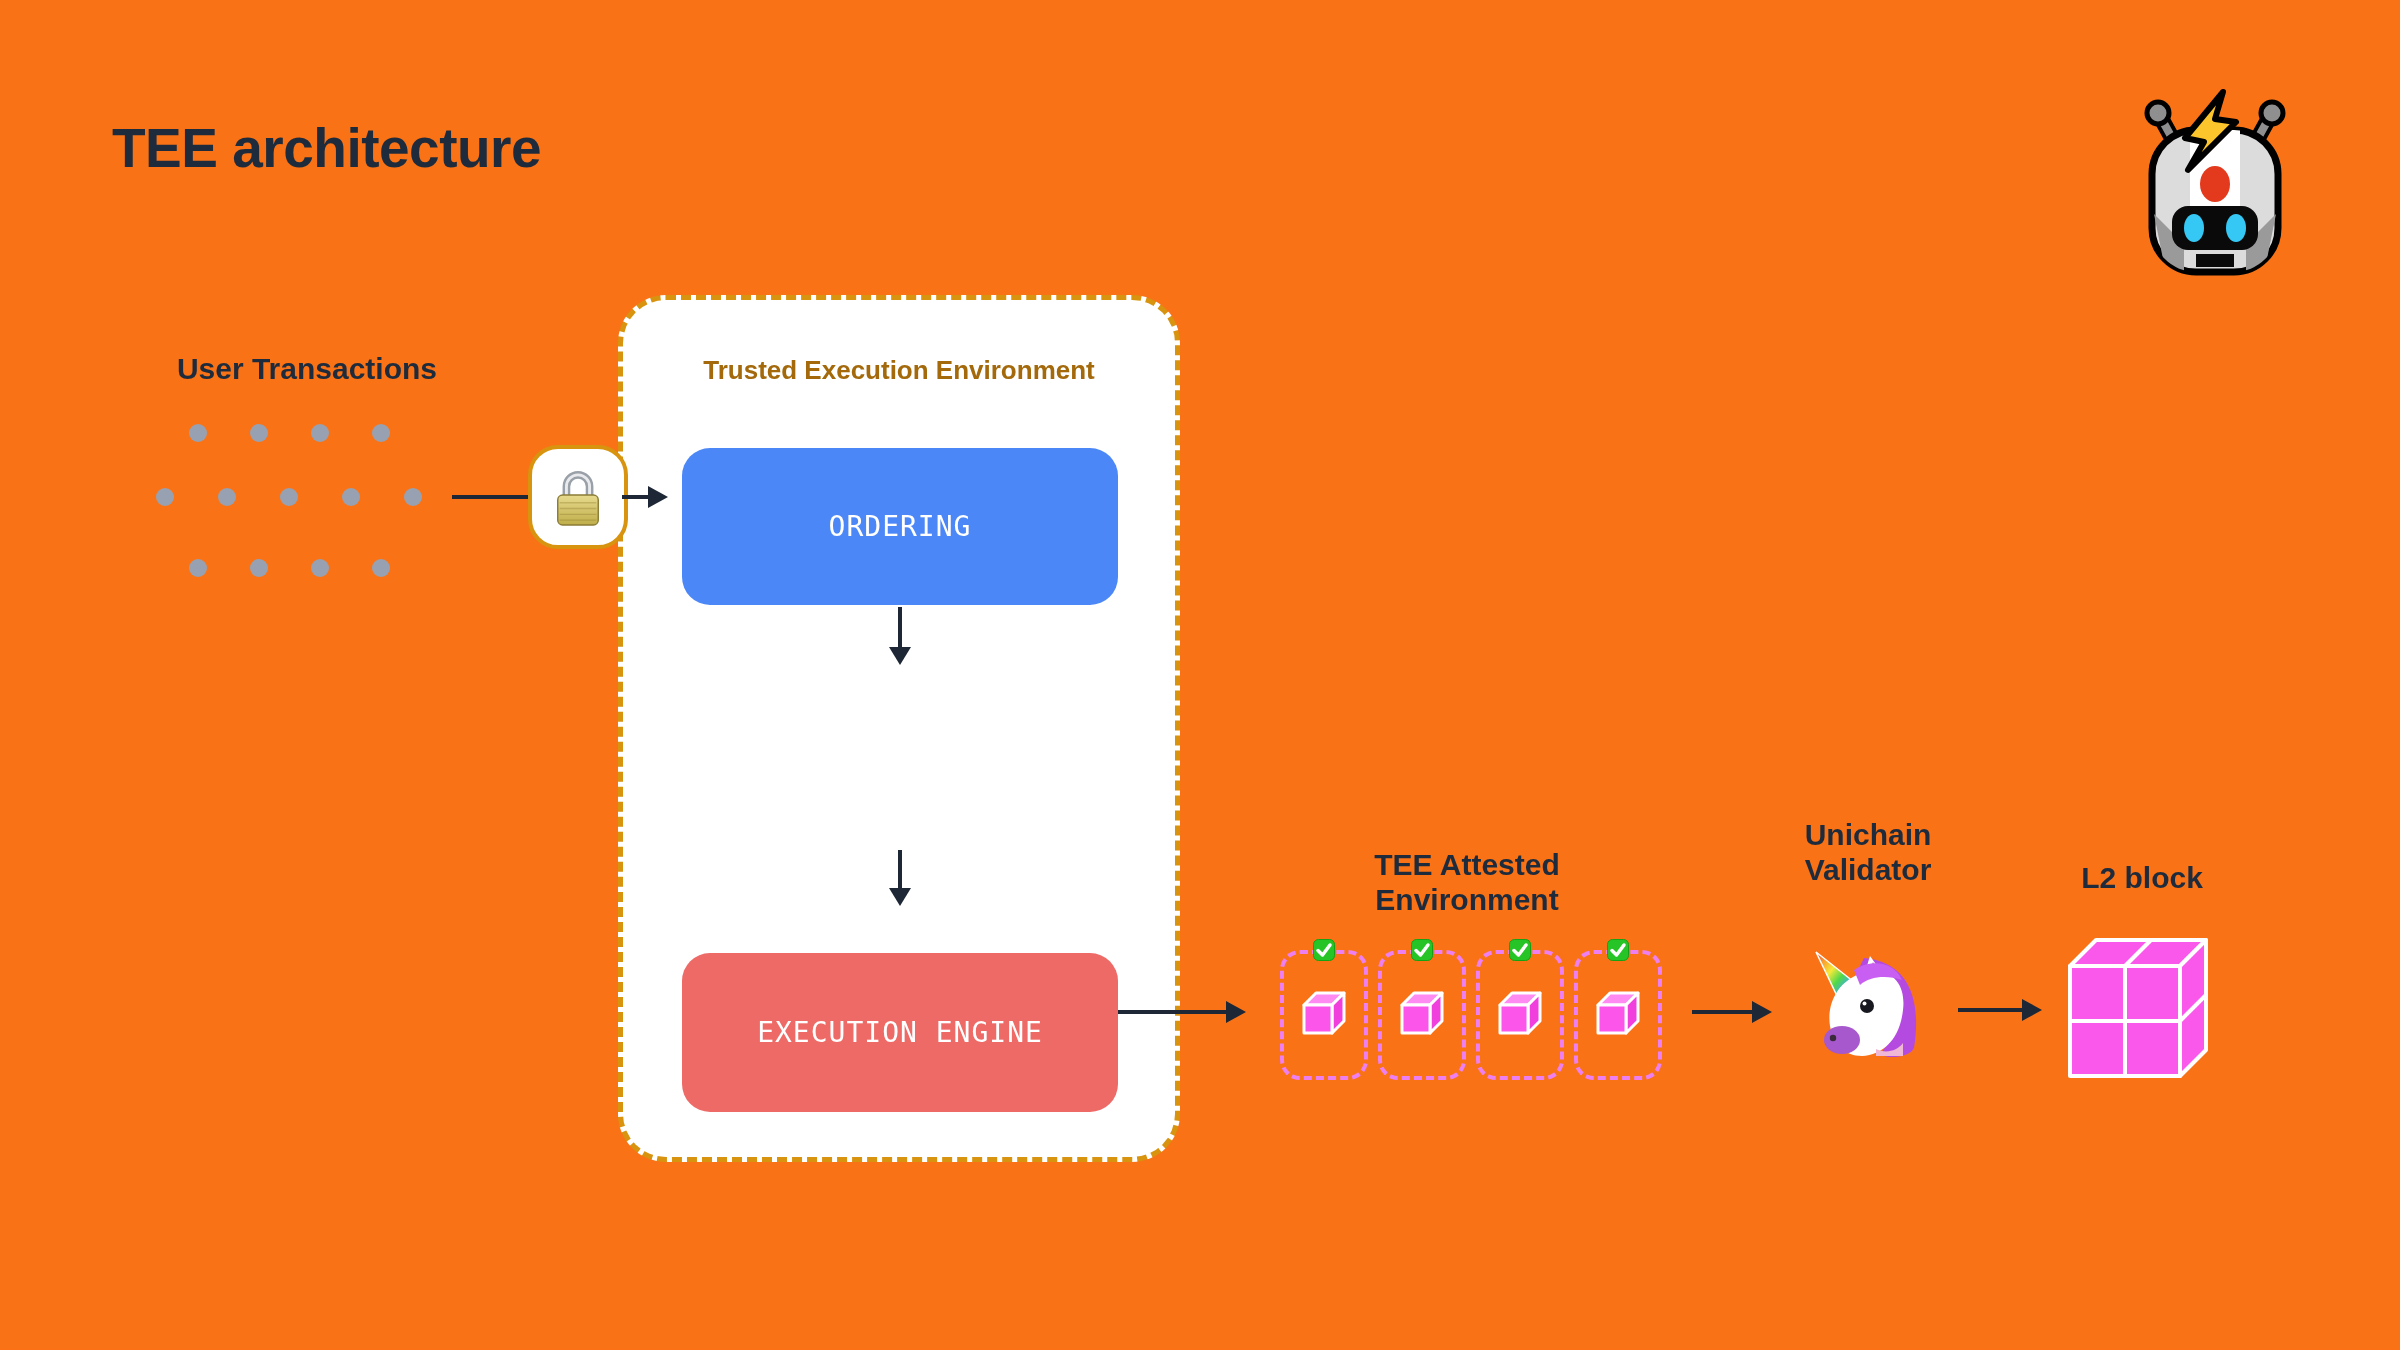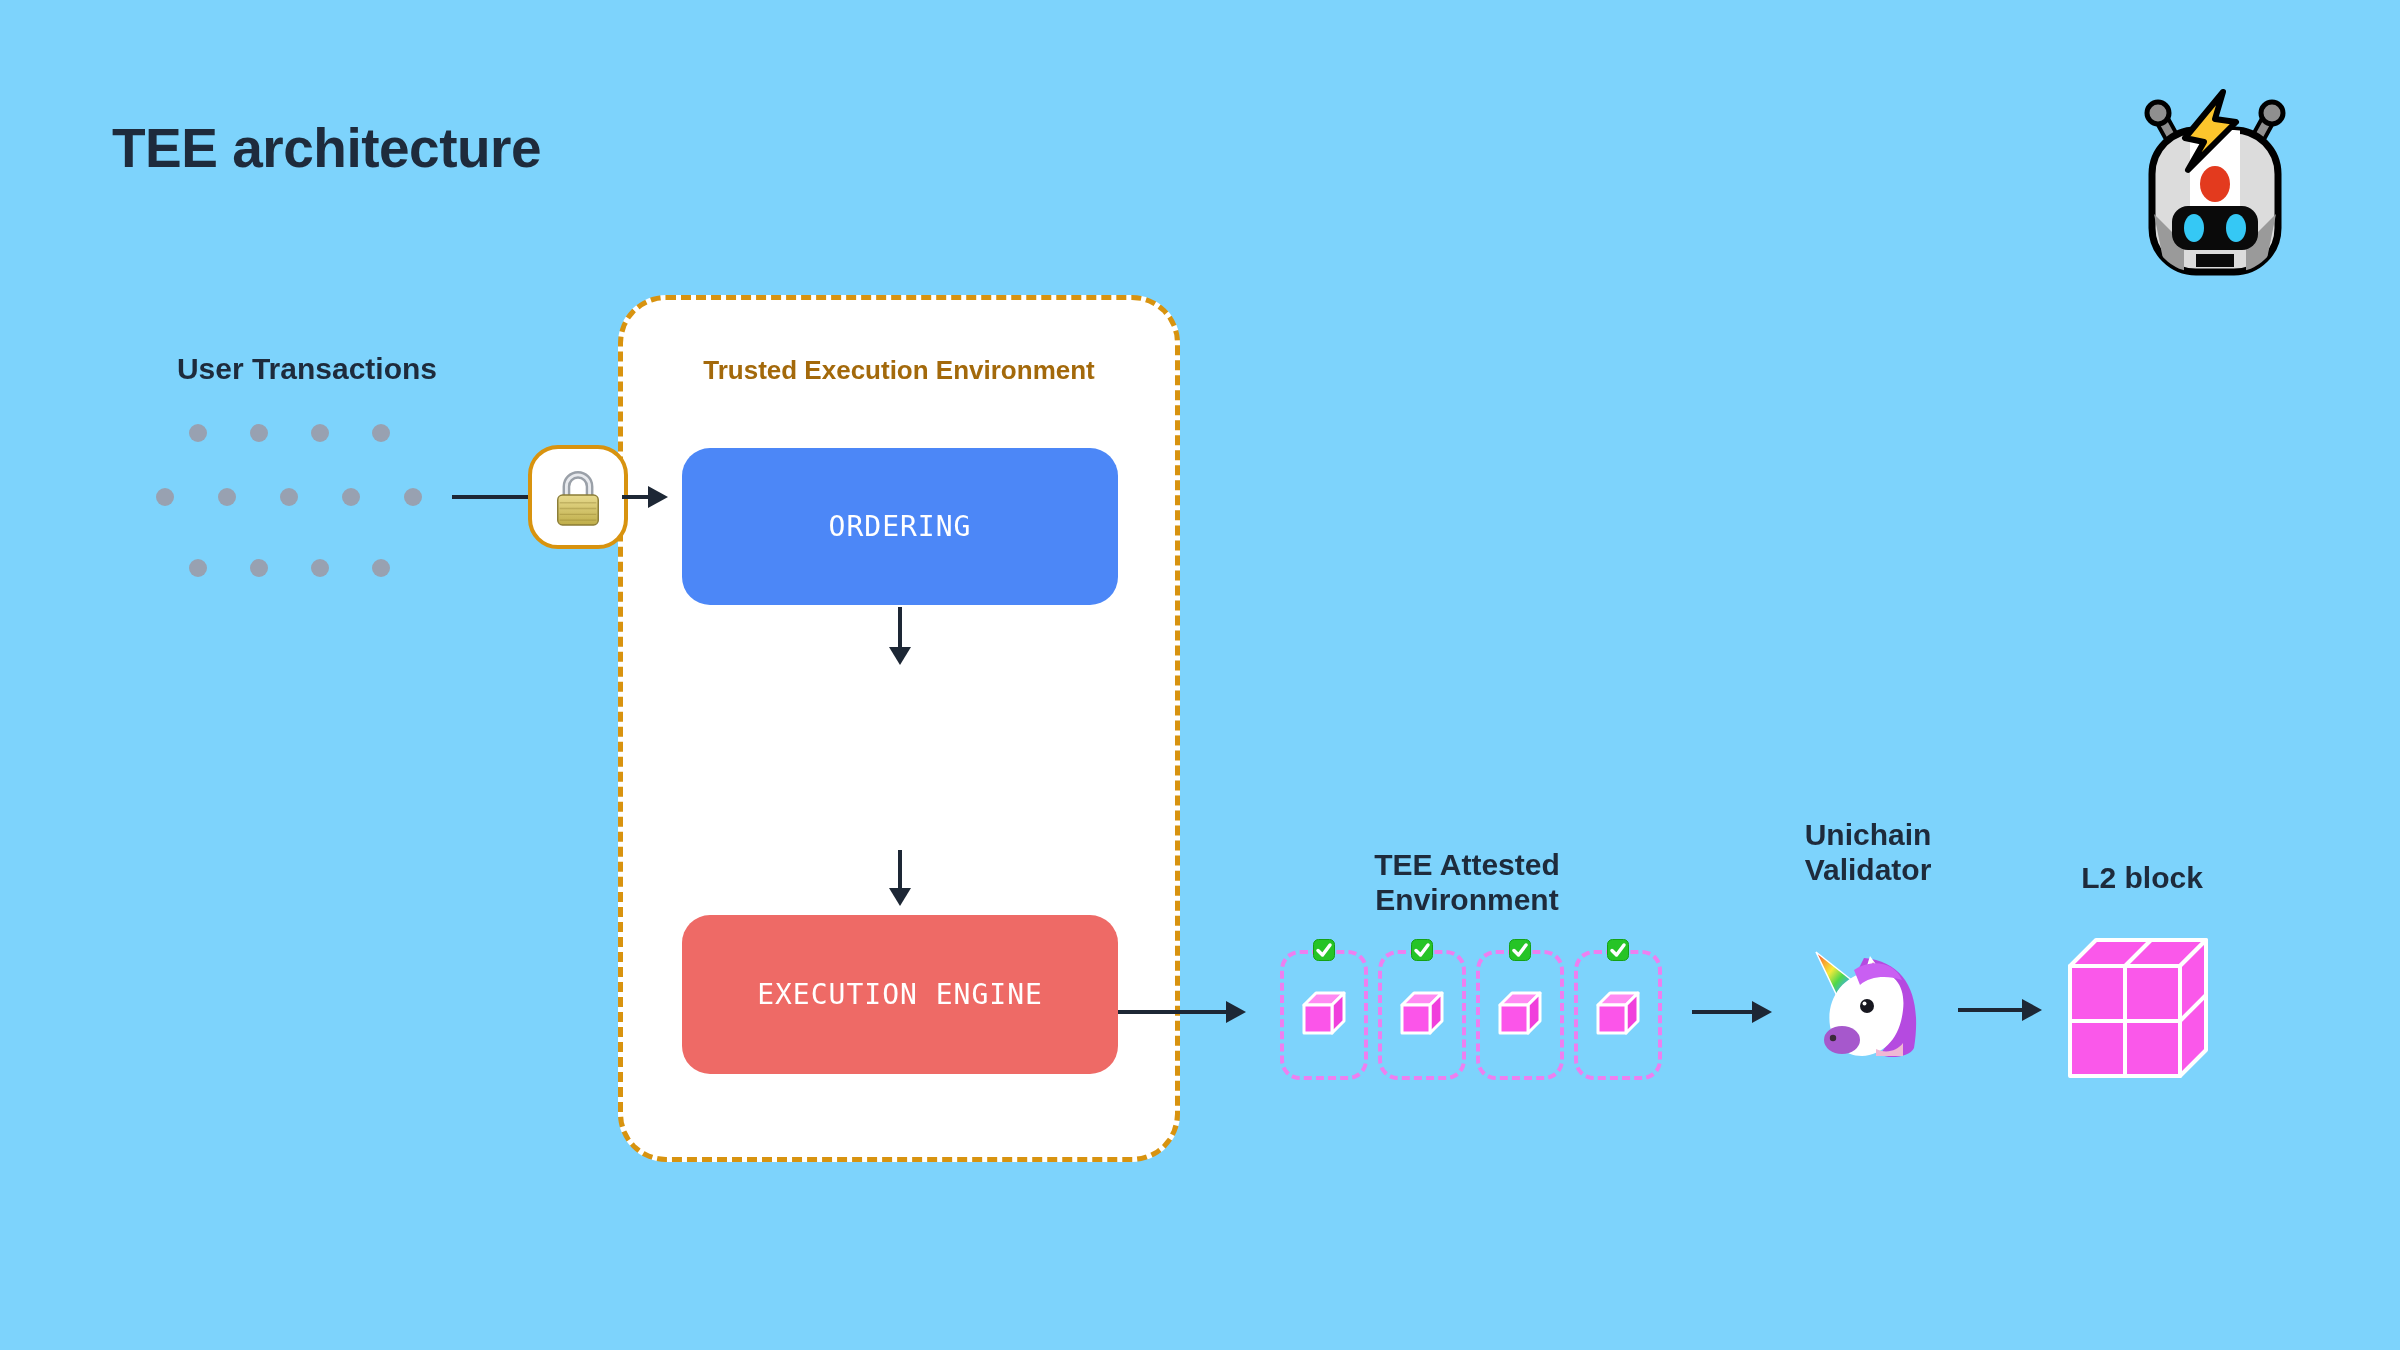--- a/index.html
+++ b/index.html
@@ -1,17 +1,17 @@
 <!DOCTYPE html>
 <html><head>
 <meta charset="utf-8">
 <style>
   html,body{margin:0;padding:0;background:#f6f5f3;}
   .stage{
-    position:relative;width:2400px;height:1350px;background:#7dd3fc;overflow:hidden;
+    position:relative;width:2400px;height:1350px;background:#f97316;overflow:hidden;
     font-family:"Liberation Sans",sans-serif;color:#1e2b3c;
   }
   .abs{position:absolute;}
   
   .page-title{left:112px;top:116px;font-size:55px;font-weight:700;letter-spacing:-0.5px;color:#1e2b3c;}
   
   .ut-label{left:137px;top:352px;width:300px;text-align:right;font-size:30px;font-weight:700;}
   .dot-row{display:flex;}
   .dot{width:18px;height:18px;border-radius:50%;background:#98a1b1;}
   .dot-row-1{left:189px;top:424px;gap:43px;}
@@ -28,21 +28,21 @@
   
   .tee{left:618px;top:295px;width:562px;height:867px;box-sizing:border-box;
     border:5px dashed #d8930f;border-radius:48px;background:#ffffff;}
   .tee-title{position:absolute;left:0;top:55px;width:100%;text-align:center;
     font-size:26px;font-weight:700;color:#a3690b;}
   .stage-box{position:absolute;left:59px;width:436px;border-radius:28px;
     display:flex;align-items:center;justify-content:center;
     font-family:"DejaVu Sans Mono",monospace;font-size:28px;font-weight:500;color:#ffffff;letter-spacing:1px;}
   .stage-mempool{top:148px;height:157px;background:#4c87f7;}
   .stage-ordering{top:392px;height:158px;background:#d969f1;}
-  .stage-execution{top:615px;height:159px;background:#ee6a66;}
+  .stage-execution{top:653px;height:159px;background:#ee6a66;}
   
   .lock-badge{left:528px;top:445px;width:100px;height:104px;box-sizing:border-box;
     background:#ffffff;border:4px solid #d8930f;border-radius:30px;z-index:5;
     display:flex;align-items:center;justify-content:center;}
   
   .fb-label,.uni-label,.l2-label{text-align:center;font-size:30px;font-weight:700;line-height:35px;}
   .fb-label{left:1317px;top:847px;width:300px;}
   .uni-label{left:1718px;top:817px;width:300px;}
   .l2-label{left:2002px;top:860px;width:280px;}
   .fb-row{left:1280px;top:950px;display:flex;gap:10px;}

